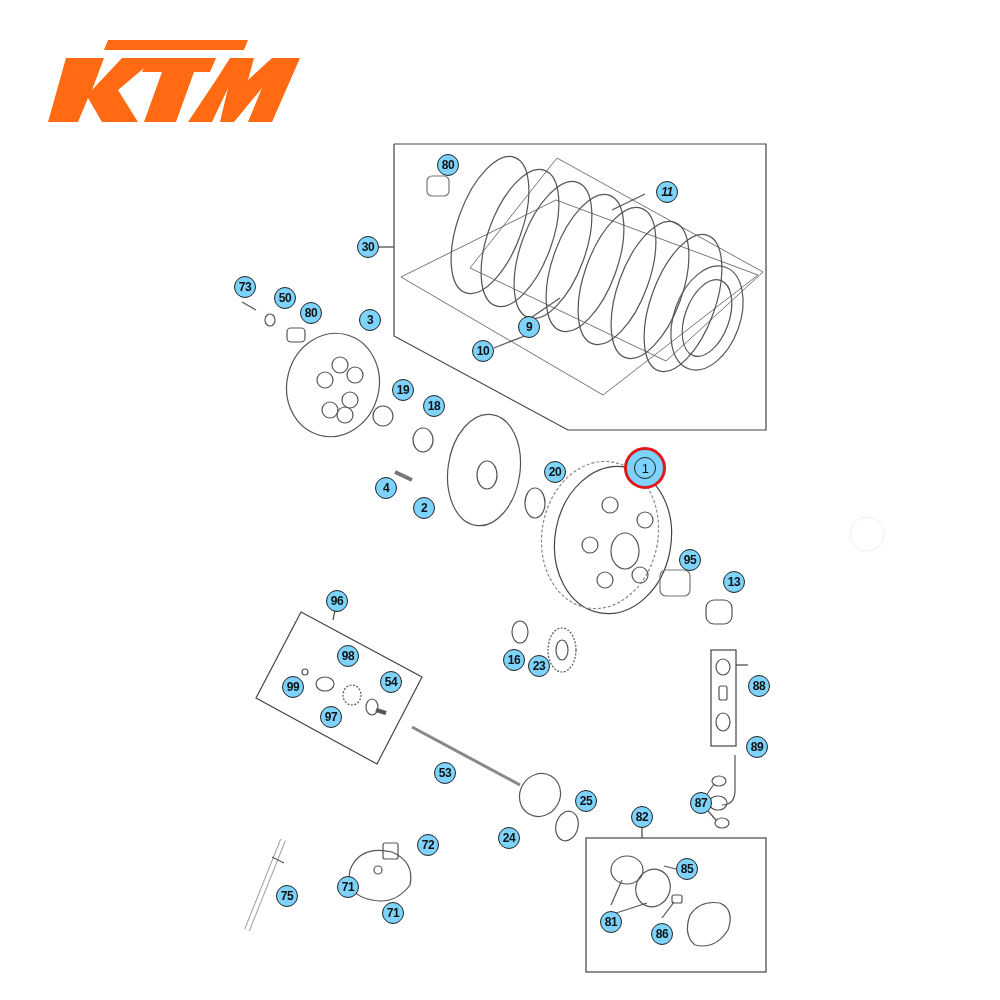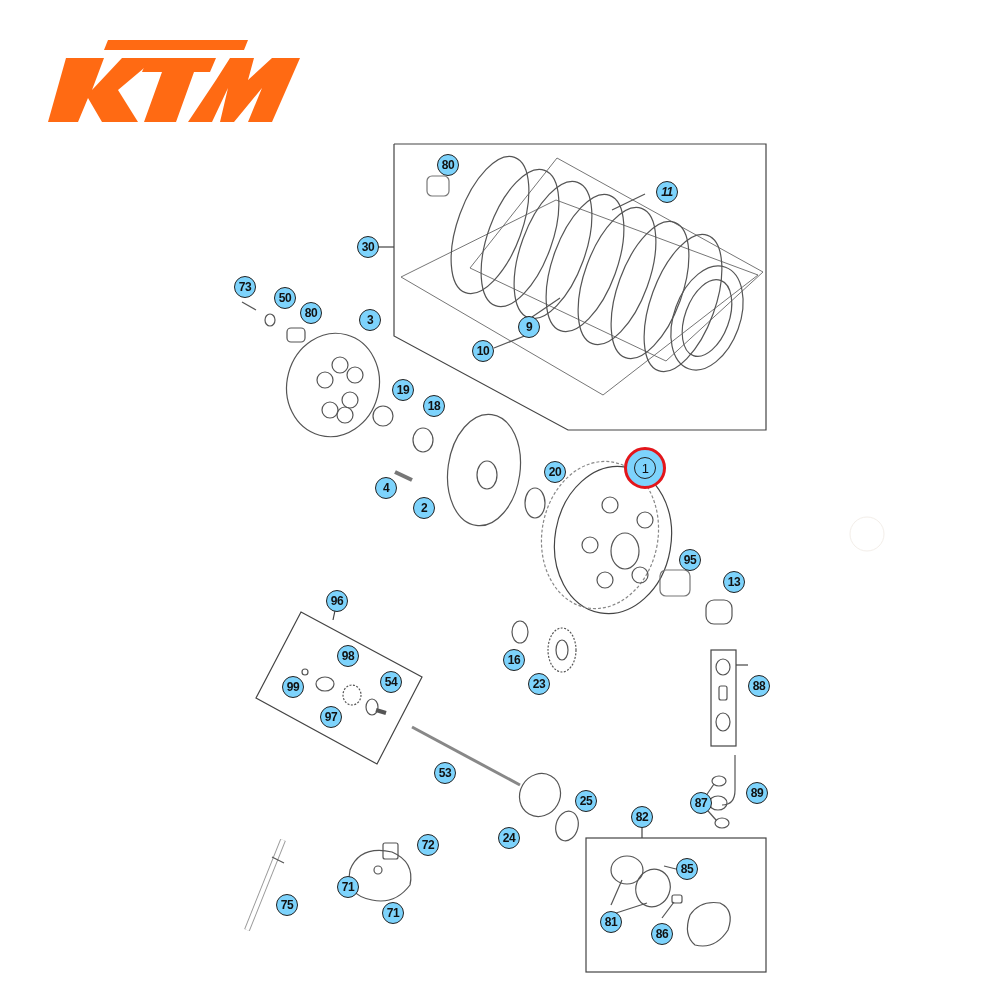--- a/index.html
+++ b/index.html
@@ -155,34 +155,34 @@
       <div class="callout" style="left: 423px; top: 395px;">18</div>
       <div class="callout" style="left: 375px; top: 477px;">4</div>
       <div class="callout" style="left: 413px; top: 497px;">2</div>
       <div class="callout" style="left: 544px; top: 461px;">20</div>
       <div class="callout highlight" style="left: 624px; top: 447px;">
         <span>1</span>
       </div>
       <div class="callout" style="left: 679px; top: 549px;">95</div>
       <div class="callout" style="left: 723px; top: 571px;">13</div>
       <div class="callout" style="left: 503px; top: 649px;">16</div>
-      <div class="callout" style="left: 528px; top: 673px;">23</div>
+      <div class="callout" style="left: 528px; top: 655px;">23</div>
       <div class="callout" style="left: 748px; top: 654px; margin-top: 21px;">88</div>
       <div class="callout" style="left: 326px; top: 590px;">96</div>
       <div class="callout" style="left: 337px; top: 645px;">98</div>
       <div class="callout" style="left: 282px; top: 676px;">99</div>
       <div class="callout" style="left: 380px; top: 671px;">54</div>
       <div class="callout" style="left: 320px; top: 706px;">97</div>
       <div class="callout" style="left: 434px; top: 762px;">53</div>
       <div class="callout" style="left: 575px; top: 790px;">25</div>
       <div class="callout" style="left: 498px; top: 827px;">24</div>
       <div class="callout" style="left: 690px; top: 792px;">87</div>
-      <div class="callout" style="left: 746px; top: 782px;">89</div>
+      <div class="callout" style="left: 746px; top: 736px;">89</div>
       <div class="callout" style="left: 417px; top: 834px;">72</div>
       <div class="callout" style="left: 337px; top: 876px;">71</div>
       <div class="callout" style="left: 382px; top: 902px;">71</div>
-      <div class="callout" style="left: 276px; top: 885px; margin-top: 9px;">75</div>
+      <div class="callout" style="left: 276px; top: 885px;">75</div>
       <div class="callout" style="left: 631px; top: 806px;">82</div>
       <div class="callout" style="left: 676px; top: 858px;">85</div>
       <div class="callout" style="left: 600px; top: 911px;">81</div>
       <div class="callout" style="left: 651px; top: 923px;">86</div>
     </div>
 </div>
 
 </body></html>

